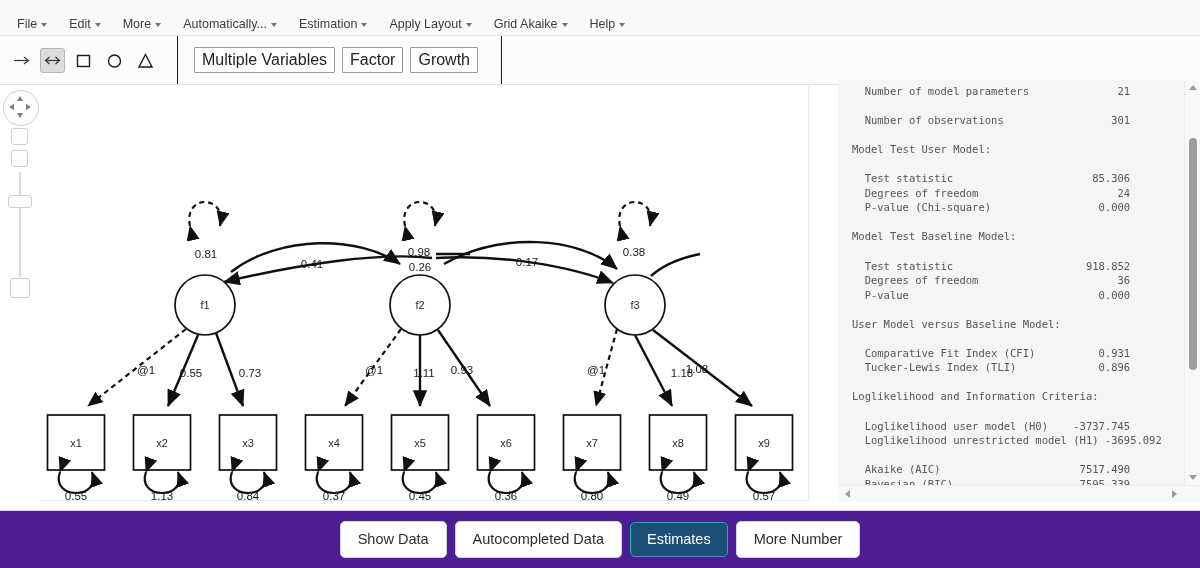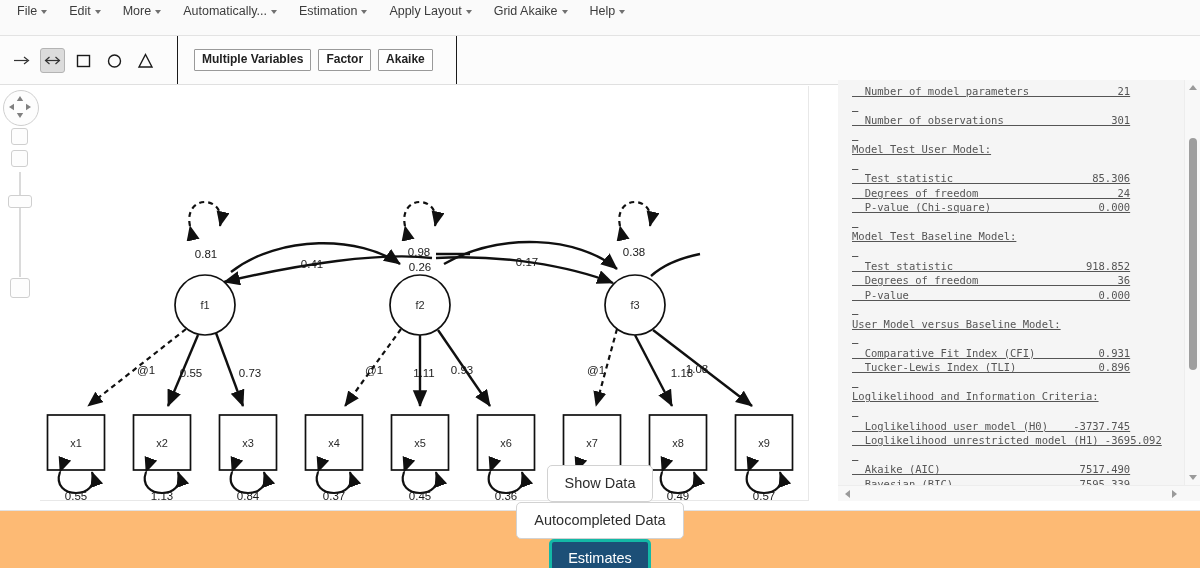--- a/index.html
+++ b/index.html
@@ -21,21 +21,21 @@
   }
 
   
   .menubar {
     position: absolute;
     left: 0; top: 0;
     width: 1200px; height: 36px;
     background: #fafafa;
     border-bottom: 1px solid #e3e3e3;
     display: flex;
-    align-items: flex-start;
+    align-items: flex-end;
     box-sizing: border-box;
   }
   .menu-item {
     font-size: 12.5px;
     color: #3c3c3c;
     padding: 4px 9px;
     margin-left: 4px;
     white-space: nowrap;
     cursor: default;
     display: flex;
@@ -87,28 +87,27 @@
   .tool-btn svg { display: block; }
   .tb-sep {
     width: 1px;
     height: 48px;
     background: #1a1a1a;
     margin: 0 10px;
   }
   .chip {
     border: 1px solid #9a9a9a;
     background: #ffffff;
-    font-size: 12px;
+    font-size: 16px;
     color: #222;
     padding: 3px 7px 4px 7px;
     margin-right: 7px;
     line-height: 1.1;
     border-radius: 1px;
     white-space: nowrap;
-    font-weight: bold;
   }
 
   
   .navpad {
     position: absolute;
     left: 0; top: 86px;
     width: 40px; height: 415px;
     background: #ffffff;
     z-index: 5;
   }
@@ -191,21 +190,20 @@
     height: 405px;
     padding: 4px 10px 0 14px;
     box-sizing: border-box;
     font-family: "DejaVu Sans Mono", monospace;
     font-size: 10.5px;
     line-height: 14.55px;
     color: #555555;
     white-space: pre;
     overflow: hidden;
     letter-spacing: 0px;
-    text-decoration: underline;
   }
   .out-row { display: block; height: 14.55px; }
 
   
   .vscroll {
     position: absolute;
     right: 0; top: 0;
     width: 16px; height: 405px;
     background: #f8f8f8;
     border-left: 1px solid #ededed;
@@ -265,43 +263,42 @@
     display: flex; align-items: center; justify-content: center;
   }
   .hscroll .arr.lf { left: 2px; }
   .hscroll .arr.rt { right: 18px; }
 
   
   .bottombar {
     position: absolute;
     left: 0; bottom: 0;
     width: 1200px; height: 58px;
-    background: #fdba74;
+    background: #4c1d95;
     border-top: 1px solid #e2e2e2;
     display: flex;
     align-items: center;
     justify-content: center;
     box-sizing: border-box;
-    flex-direction: column;
   }
   .btn {
     font-size: 14.5px;
     color: #2d2d2d;
     background: #ffffff;
     border: 1px solid #d2d2d2;
     border-radius: 5px;
     padding: 9px 17px;
     margin: 0 4px;
     line-height: 1.15;
     white-space: nowrap;
     cursor: pointer;
   }
   .btn.primary {
     background: #1c4f77;
-    border: 3px solid #14b8a6;
+    border: 1px solid #14b8a6;
     color: #ffffff;
     padding: 8px 16px;
   }
 </style>
 </head>
 <body>
 
 <div id="app">
 
   <div class="menubar" id="menubar">
@@ -367,21 +364,21 @@
       <div class="tool-btn">
         <svg width="19" height="19" viewBox="0 0 19 19">
           <path d="M9.5 3.5 L16 16 L3 16 Z" fill="none" stroke="#1a1a1a" stroke-width="1.4"></path>
         </svg>
       </div>
     </div>
     <div class="tb-sep"></div>
     <div class="tool-group" id="chipgroup">
         <div class="chip">Multiple Variables</div>
         <div class="chip">Factor</div>
-        <div class="chip">Akaike</div>
+        <div class="chip">Growth</div>
       </div>
     <div class="tb-sep"></div>
   </div>
 
   <div class="diagram-pane">
     <svg width="809" height="415" viewBox="0 0 809 415">
       <defs>
         <marker id="ah" markerWidth="8" markerHeight="8" refX="6.6" refY="3" orient="auto">
           <path d="M0,0 L7,3 L0,6 Z" fill="#101010"></path>
         </marker>

